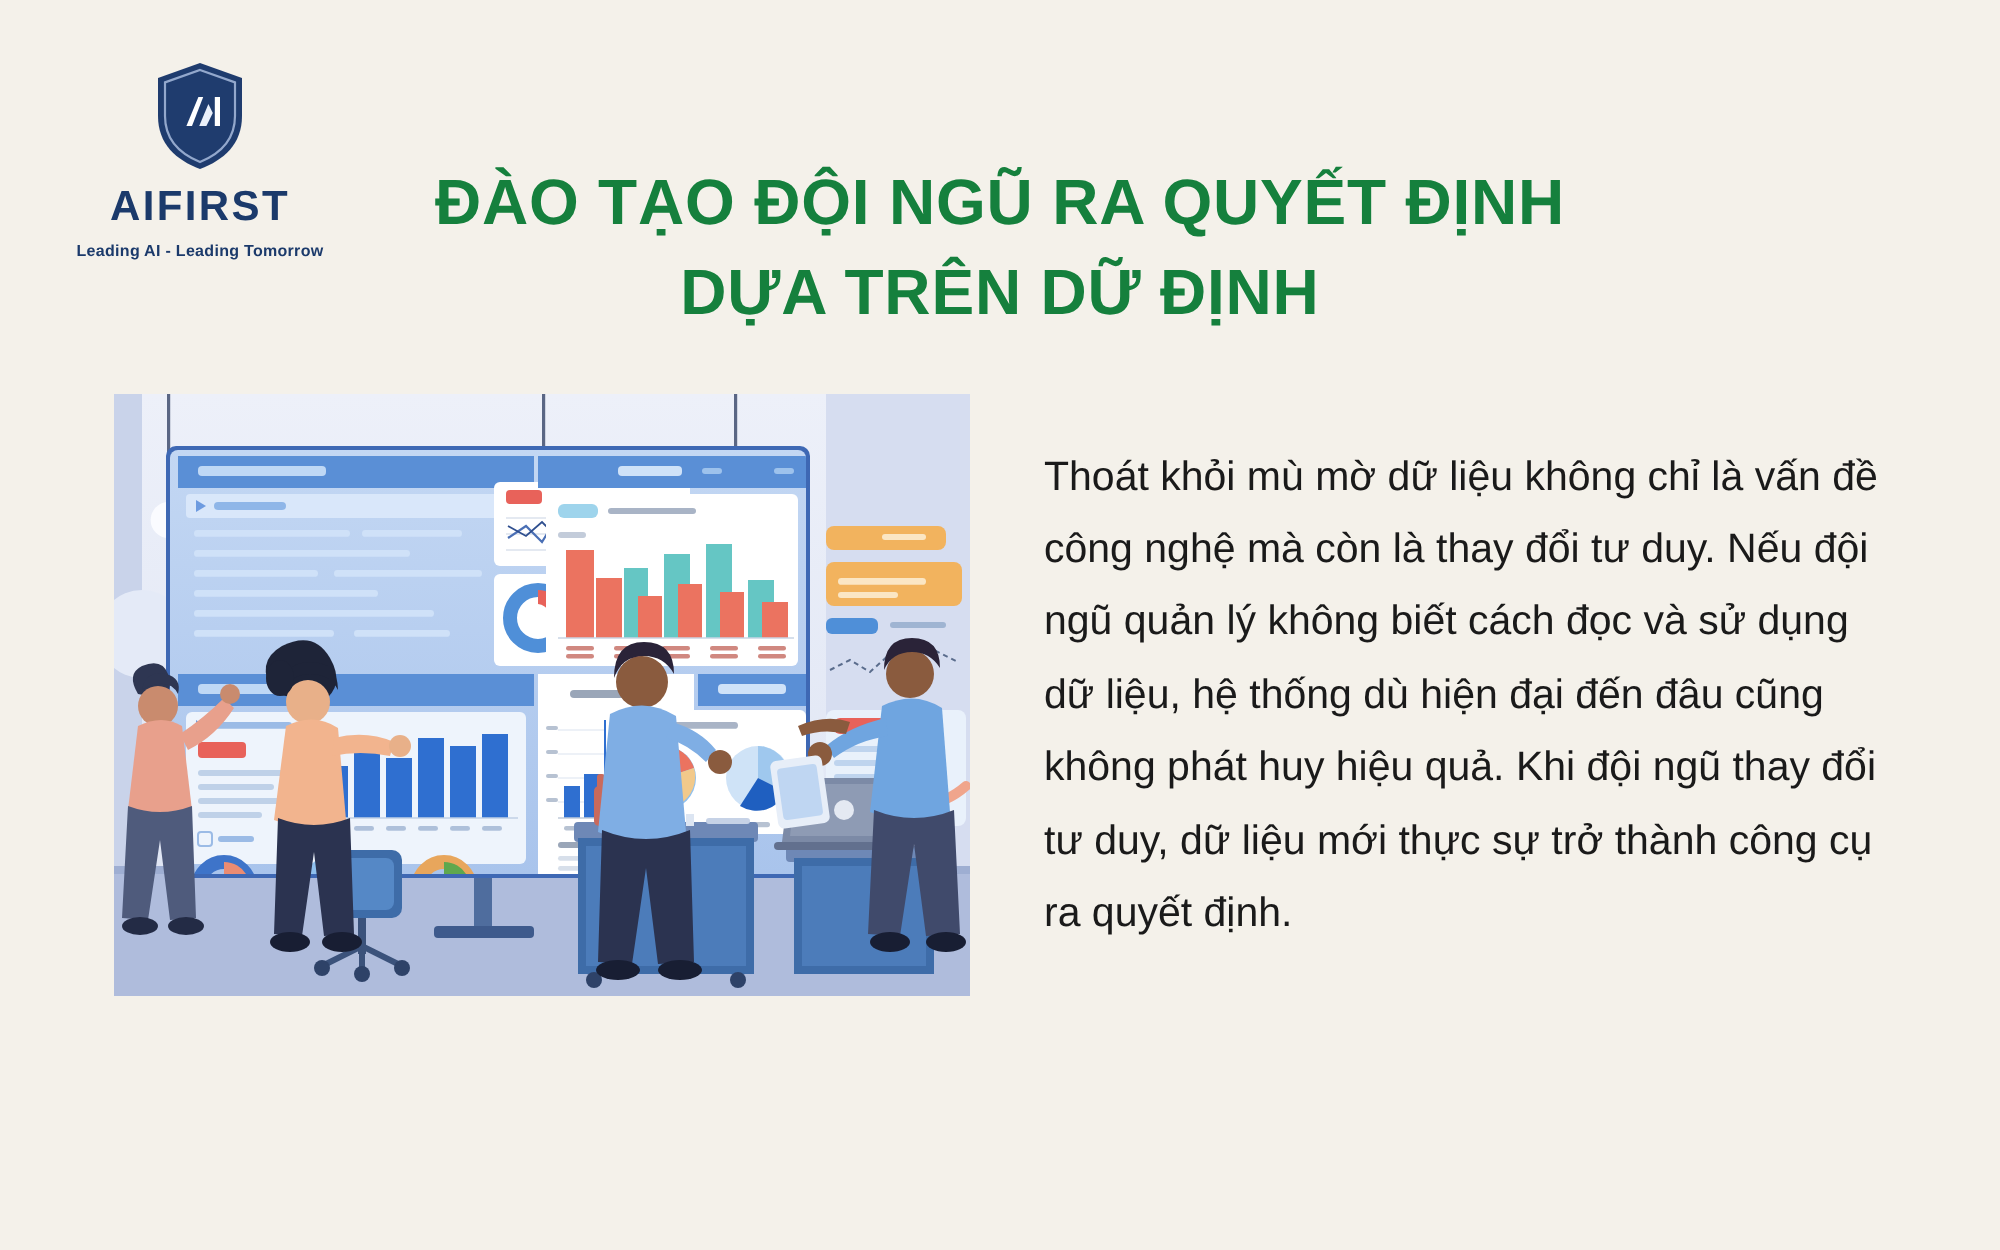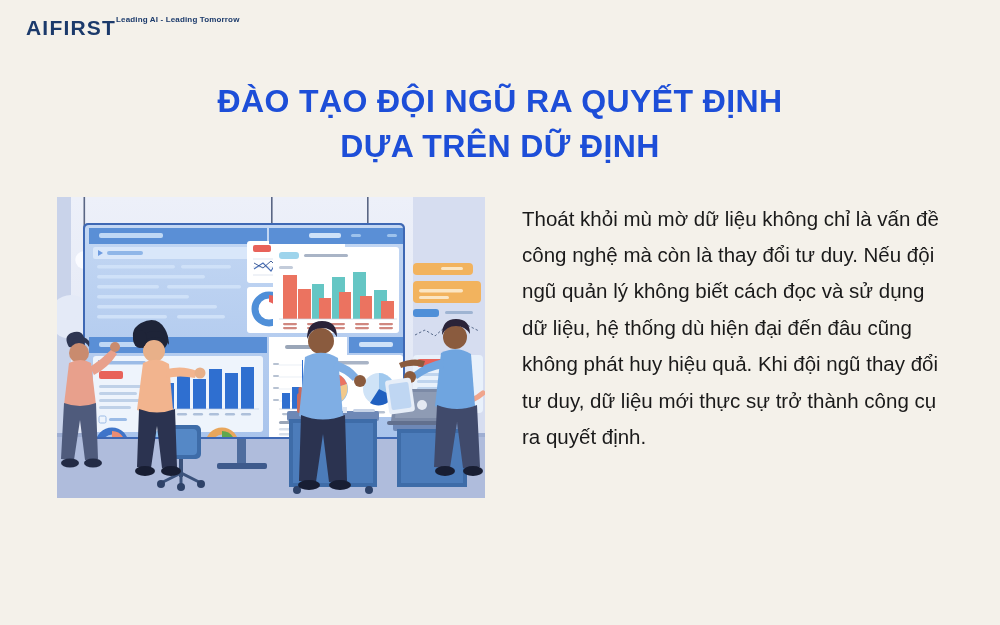--- a/index.html
+++ b/index.html
@@ -12,25 +12,26 @@
     background: #F4F1EA;
     font-family: "Liberation Sans", sans-serif;
     overflow: hidden;
     position: relative;
   }
 
   
   .logo-block {
     position: absolute;
     left: 26px;
-    top: 10px;
+    top: 30px;
     width: 148px;
     height: 110px;
     display: flex;
-    flex-direction: row;
+    flex-direction: column;
+    align-items: center;
   }
   .logo-shield {
     width: 48px;
     height: 56px;
     display: block;
   }
   .logo-wordmark {
     margin-top: 6px;
     font-size: 21px;
     letter-spacing: 1.2px;
@@ -47,21 +48,21 @@
     white-space: nowrap;
   }
 
   
   .headline {
     position: absolute;
     left: 190px;
     top: 58px;
     width: 620px;
     text-align: center;
-    color: #1d4ed8;
+    color: #15803d;
     font-weight: 700;
     font-size: 32px;
     line-height: 1.38;
     letter-spacing: 0.4px;
   }
   .headline .l1 { display: block; }
   .headline .l2 { display: block; }
 
   
   .illustration {
@@ -72,21 +73,21 @@
     height: 301px;
     overflow: hidden;
     background: #DDE4F2;
   }
   .illustration svg { display: block; }
 
   
   .body-copy {
     position: absolute;
     left: 522px;
-    top: 180px;
+    top: 200px;
     width: 418px;
     color: #1A1A1A;
     font-size: 20.5px;
     line-height: 1.78;
     font-family: "Liberation Sans", sans-serif;
   }
 </style>
 </head>
 <body>
 

